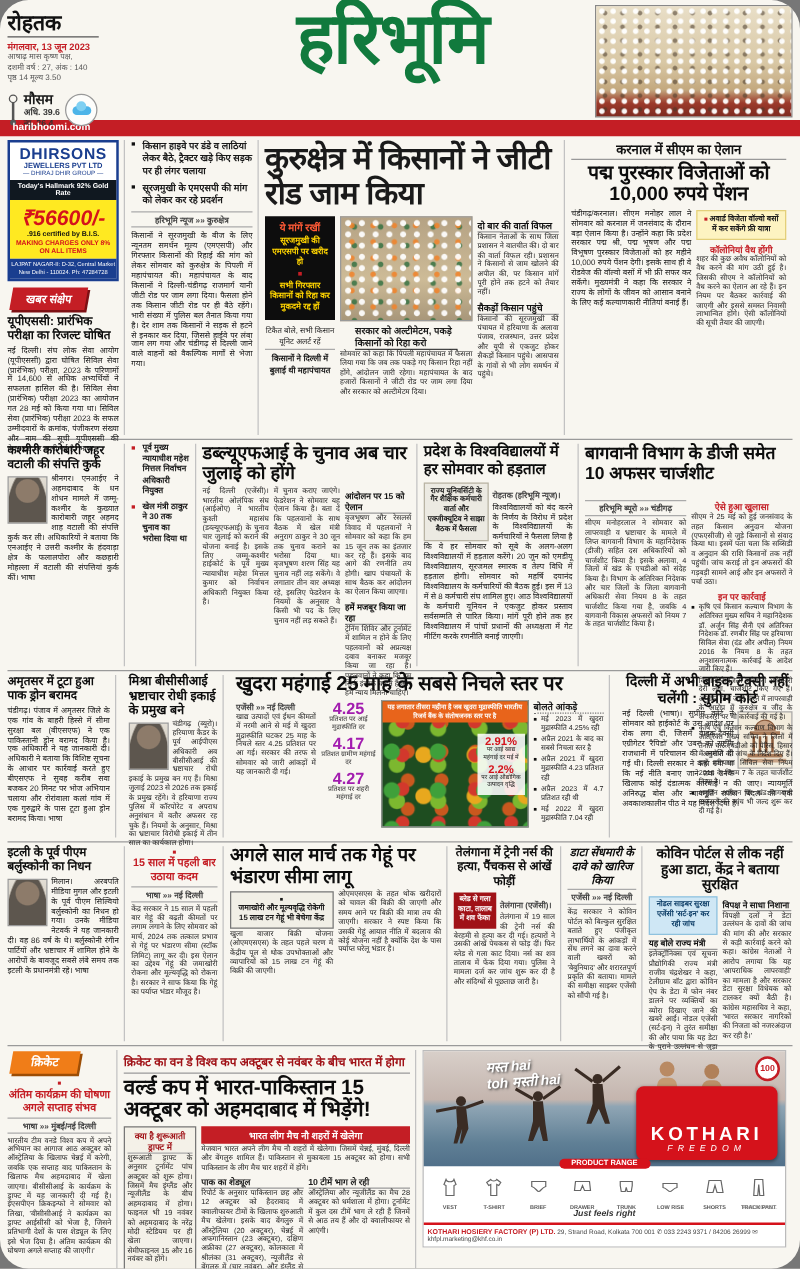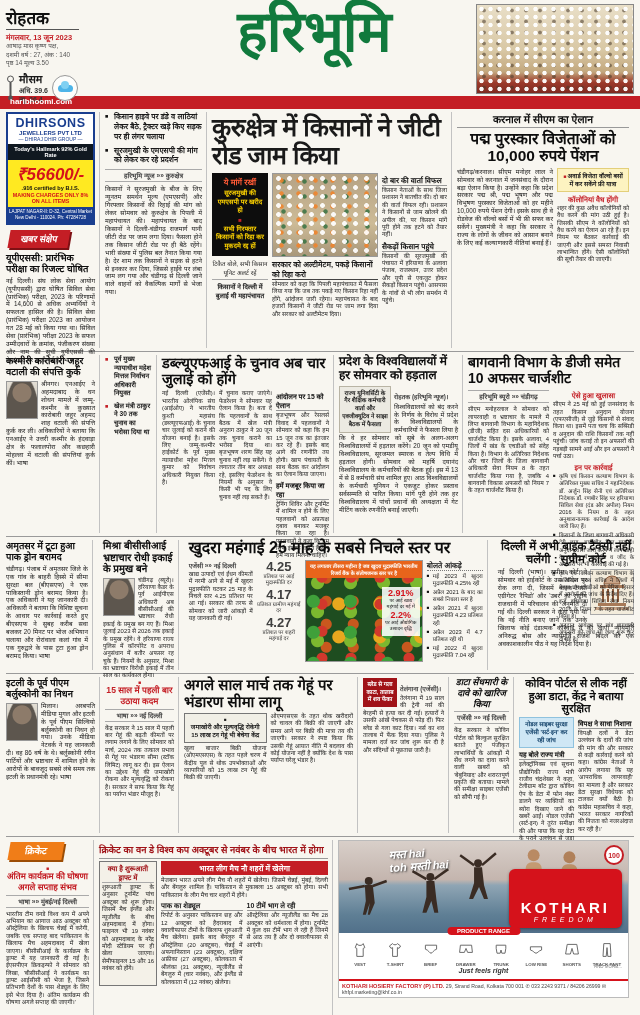--- a/index.html
+++ b/index.html
@@ -1,17 +1,17 @@
 <!DOCTYPE html>
 <html><head>
 <meta charset="utf-8">
 <style>
 *{margin:0;padding:0;box-sizing:border-box;}
 body{background:#777;font-family:"Liberation Sans",sans-serif;}
-.page{width:640px;height:1015px;margin:0 auto;background:#f8f6f0;overflow:hidden;position:relative;color:#1a1a1a;}
+.page{width:640px;height:1015px;margin:0 auto;background:#f8f6f0;overflow:hidden;position:relative;color:#1a1a1a;border-radius:23px;}
 
 .masthead{display:flex;height:96px;padding:4px 6px 0;gap:6px;}
 .mh-left{width:146px;padding-top:2px;}
 .mh-city{font-size:17px;font-weight:800;color:#111;border-bottom:1px solid #555;display:inline-block;padding-right:30px;}
 .mh-date{font-size:7.5px;font-weight:bold;color:#c41e25;margin-top:2px;}
 .mh-meta{font-size:6.4px;color:#555;line-height:1.35;}
 .weather{display:flex;align-items:center;gap:4px;margin-top:3px;}
 .w-title{font-size:11px;font-weight:800;}
 .w-temp{font-size:7px;font-weight:bold;color:#333;line-height:1.3;}
 .cloud-badge{width:26px;height:26px;border:1px solid #999;border-radius:50%;background:#fdfdfb;position:relative;overflow:hidden;}
@@ -63,57 +63,57 @@
 .kisan-row{display:flex;gap:4px;}
 .demands{width:56px;}
 .dbox{background:#0d0d0d;padding:3px 3px 4px;text-align:center;}
 .dbox-title{color:#ff5a36;font-weight:800;font-size:8px;margin-bottom:2px;}
 .demand{font-size:6.6px;font-weight:bold;color:#ffd400;line-height:1.3;margin:2px 0;}
 .dsep{color:#c41e25;font-size:6px;line-height:1;}
 .note1{font-size:6.2px;text-align:center;margin-top:3px;}
 .note2{font-size:6.5px;font-weight:800;text-align:center;margin-top:2px;border-top:1px solid #aaa;padding-top:2px;}
 .kisan-photo{width:106px;}
 .photo-farmers{height:84px;border:1px solid #999;background-color:#c9b28e;background-image:radial-gradient(circle,rgba(255,255,255,.92) 0 2px,transparent 2.8px),radial-gradient(circle,rgba(242,130,40,.85) 0 1.8px,transparent 2.6px),radial-gradient(circle,rgba(46,110,62,.8) 0 1.8px,transparent 2.6px),linear-gradient(180deg,#b5a284,#cdbb97 60%,#a8977a);background-size:11px 9px,17px 13px,21px 15px,100% 100%;}
-.cap-head{font-weight:800;font-size:7.6px;border-bottom:1px solid #444;margin:2px 0 1px;}
+.cap-head{font-weight:800;font-size:7.6px;border-bottom:1px solid #444;margin:2px 12px 1px;}
 .kisan-side{flex:1;}
 
 .kicker{font-size:10.5px;font-weight:800;text-align:center;color:#111;border-bottom:1px solid #999;padding-bottom:1px;margin-bottom:2px;}
 .hl-karnal{font-size:15.5px;line-height:1.12;text-align:center;margin-bottom:3px;}
 .karnal-cols{display:flex;gap:4px;}
 .ybox{background:#fdf3c1;border:1px solid #e3cf7a;font-size:6.2px;font-weight:bold;padding:3px;text-align:center;line-height:1.3;margin-bottom:2px;}
 .ybox::before{content:"■ ";color:#c41e25;font-size:5px;}
 
 .bandB{height:182px;}
 .wfiList{width:52px;}
 .wfiBlock{width:172px;}
 .strikeCol{width:124px;}
 .colR2{width:166px;}
 .hl-wfi{font-size:14.5px;line-height:1.12;margin-bottom:3px;}
 .wfi-cols{display:flex;gap:4px;}
 .wfi-cols>div{flex:1;}
 .hl-strike{font-size:12px;line-height:1.15;margin-bottom:2px;}
 .gbox{background:#eceae2;border:1px solid #b9b4a4;font-size:6px;font-weight:bold;text-align:center;padding:3px 2px;float:left;width:52px;margin:1px 3px 1px 0;line-height:1.3;}
-.hl-bag{font-size:14px;line-height:1.12;margin-bottom:2px;}
+.hl-bag{font-size:14px;line-height:1.12;margin-bottom:12px;}
 .bag-cols{display:flex;gap:4px;}
 .bag-cols>div{flex:1;}
 .sqmini{list-style:none;}
 .sqmini li{font-size:5.7px;line-height:1.25;text-align:justify;margin-bottom:2px;padding-left:6px;position:relative;}
 .sqmini li::before{content:"■";position:absolute;left:0;top:0;font-size:4.5px;color:#111;}
 
 .bandC{height:134px;gap:10px;}
 .mishraCol{width:82px;}
 .inflBlock{flex:1;}
 .bikeCol{width:148px;}
 .hl-mishra{font-size:10px;line-height:1.15;margin-bottom:2px;}
 .portrait{float:left;width:32px;height:38px;margin:1px 3px 1px 0;border:1px solid #999;background:radial-gradient(circle at 50% 30%,#8d7b6a 0 9px,transparent 10px),radial-gradient(ellipse at 50% 108%,#5d564e 0 17px,transparent 18px),linear-gradient(#e3ded4,#bfb9ac);}
 .hl-infl{font-size:16px;line-height:1.05;margin-bottom:3px;}
 .infl-row{display:flex;gap:4px;}
 .infl-lead{width:64px;}
 .infl-stats{width:44px;text-align:center;}
-.stat-v{font-size:13px;font-weight:800;color:#404040;line-height:1;}
+.stat-v{font-size:13px;font-weight:800;color:#a21caf;line-height:1;}
 .stat-l{font-size:5.4px;color:#333;margin-bottom:2px;line-height:1.2;}
 .infl-photo{width:118px;position:relative;border:1px solid #999;height:102px;background-color:#1e4d20;background-image:radial-gradient(circle at 20% 30%,#3fa03a 0 6px,transparent 7px),radial-gradient(circle at 55% 60%,#d2382c 0 5px,transparent 6px),radial-gradient(circle at 80% 30%,#e8a81e 0 6px,transparent 7px),radial-gradient(circle at 35% 75%,#7cb82f 0 6px,transparent 7px),radial-gradient(circle at 75% 75%,#c9581e 0 5px,transparent 6px);background-size:37px 31px,29px 27px,41px 33px,33px 29px,27px 23px;}
 .infl-banner{position:absolute;top:0;left:0;right:0;background:#e8641b;color:#fff;font-size:5.2px;font-weight:bold;text-align:center;padding:2px;line-height:1.3;}
 .infl-overlay{position:absolute;right:2px;top:26px;width:38px;background:rgba(255,255,255,.88);padding:2px;text-align:center;}
 .ov-v{font-size:9px;font-weight:800;color:#d5121b;line-height:1;}
 .ov-l{font-size:4.8px;color:#222;margin-bottom:2px;line-height:1.2;}
 .figures{width:56px;}
 .fig-head{font-size:7.5px;font-weight:800;border-bottom:1px dotted #777;margin-bottom:2px;}
 .hl-bike{font-size:11.5px;line-height:1.15;text-align:center;margin-bottom:2px;}
 .sc-ill{float:right;width:44px;height:46px;border:1px solid #aaa;background:#f3ecdc;margin:1px 0 1px 3px;}
@@ -444,20 +444,21 @@
             <div class="wbox">जमाखोरी और मूल्यवृद्धि रोकेगी 15 लाख टन गेहूं भी बेचेगा केंद्र</div>
             <p class="bts">खुला बाजार बिक्री योजना (ओएमएसएस) के तहत पहले चरण में केंद्रीय पूल से थोक उपभोक्ताओं और व्यापारियों को 15 लाख टन गेहूं की बिक्री की जाएगी।</p>
           </div>
           <div>
               <p class="bts">ओएमएसएस के तहत थोक खरीदारों को चावल की बिक्री की जाएगी और समय आने पर बिक्री की मात्रा तय की जाएगी। सरकार ने स्पष्ट किया कि उसकी गेहूं आयात नीति में बदलाव की कोई योजना नहीं है क्योंकि देश के पास पर्याप्त घरेलू भंडार है।</p>
             </div>
         </div>
       </div>
 
       <div class="telCol vsep">
+        <h3 class="hl hl-tel">तेलंगाना में ट्रेनी नर्स की हत्या, पैंचकस से आंखें फोड़ीं</h3>
         <div class="clear">
           <div class="rbox">ब्लेड से गला काटा, तालाब में शव फेंका</div>
           <span class="byl">तेलंगाना (एजेंसी)।</span>
           <p class="bts">तेलंगाना में 19 साल की ट्रेनी नर्स की बेरहमी से हत्या कर दी गई। हत्यारों ने उसकी आंखें पेचकस से फोड़ दीं। फिर ब्लेड से गला काट दिया। नर्स का शव तालाब में फेंक दिया गया। पुलिस ने मामला दर्ज कर जांच शुरू कर दी है और संदिग्धों से पूछताछ जारी है।</p>
         </div>
       </div>
 
       <div class="dataCol vsep">
         <h3 class="hl hl-data">डाटा सेंधमारी के दावे को खारिज किया</h3>
         <div class="by">एजेंसी »» नई दिल्ली</div>
@@ -483,20 +484,21 @@
     <section class="band bandE">
       <div class="cricLeft vsep">
         <div class="olabel">क्रिकेट</div>
         <div class="rsh">अंतिम कार्यक्रम की घोषणा अगले सप्ताह संभव</div>
         <div class="by">भाषा »» मुंबई/नई दिल्ली</div>
         <p class="bts">भारतीय टीम वनडे विश्व कप में अपने अभियान का आगाज आठ अक्टूबर को ऑस्ट्रेलिया के खिलाफ चेन्नई में करेगी, जबकि एक सप्ताह बाद पाकिस्तान के खिलाफ मैच अहमदाबाद में खेला जाएगा। बीसीसीआई के कार्यक्रम के ड्राफ्ट में यह जानकारी दी गई है। ईएसपीएन क्रिकइन्फो ने सोमवार को लिखा, 'बीसीसीआई ने कार्यक्रम का ड्राफ्ट आईसीसी को भेजा है, जिसने प्रतिभागी देशों के पास शेड्यूल के लिए इसे भेज दिया है। अंतिम कार्यक्रम की घोषणा अगले सप्ताह की जाएगी।'</p>
       </div>
 
       <div class="cricMain vsep">
         <div class="cric-kick">क्रिकेट का वन डे विश्व कप अक्टूबर से नवंबर के बीच भारत में होगा</div>
+        <h2 class="hl hl-cric">वर्ल्ड कप में भारत-पाकिस्तान 15 अक्टूबर को अहमदाबाद में भिड़ेंगे!</h2>
         <div class="cric-row">
           <div class="cbox">
             <div class="cbox-h">क्या है शुरूआती ड्राफ्ट में</div>
             <p class="bts">शुरूआती ड्राफ्ट के अनुसार टूर्नामेंट पांच अक्टूबर को शुरू होगा। जिसमें मैच इंग्लैंड और न्यूजीलैंड के बीच अहमदाबाद में होगा। फाइनल भी 19 नवंबर को अहमदाबाद के नरेंद्र मोदी स्टेडियम पर ही खेला जाएगा। सेमीफाइनल 15 और 16 नवंबर को होंगे।</p>
           </div>
           <div class="cric-rest">
             <div class="rbanner">भारत लीग मैच नौ शहरों में खेलेगा</div>
             <p class="bts">मेजबान भारत अपने लीग मैच नौ शहरों में खेलेगा। जिसमें चेन्नई, मुंबई, दिल्ली और बेंगलुरु शामिल हैं। पाकिस्तान से मुकाबला 15 अक्टूबर को होगा। सभी पाकिस्तान के लीग मैच चार शहरों में होंगे।</p>
             <div class="cric-subrow">
               <div>

